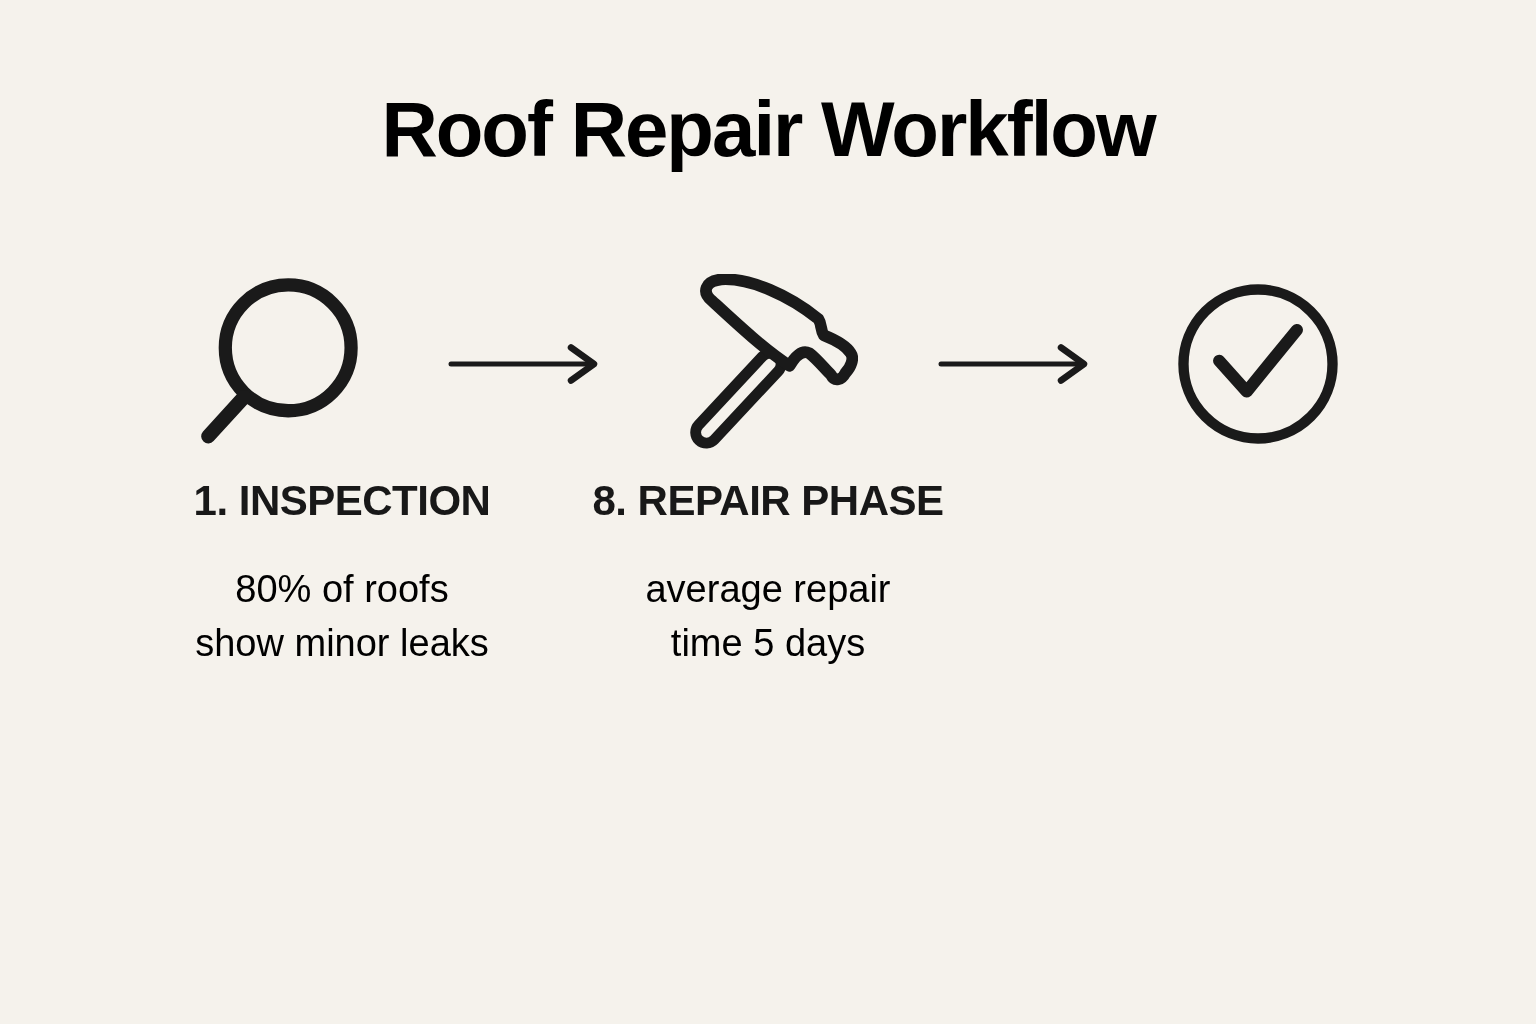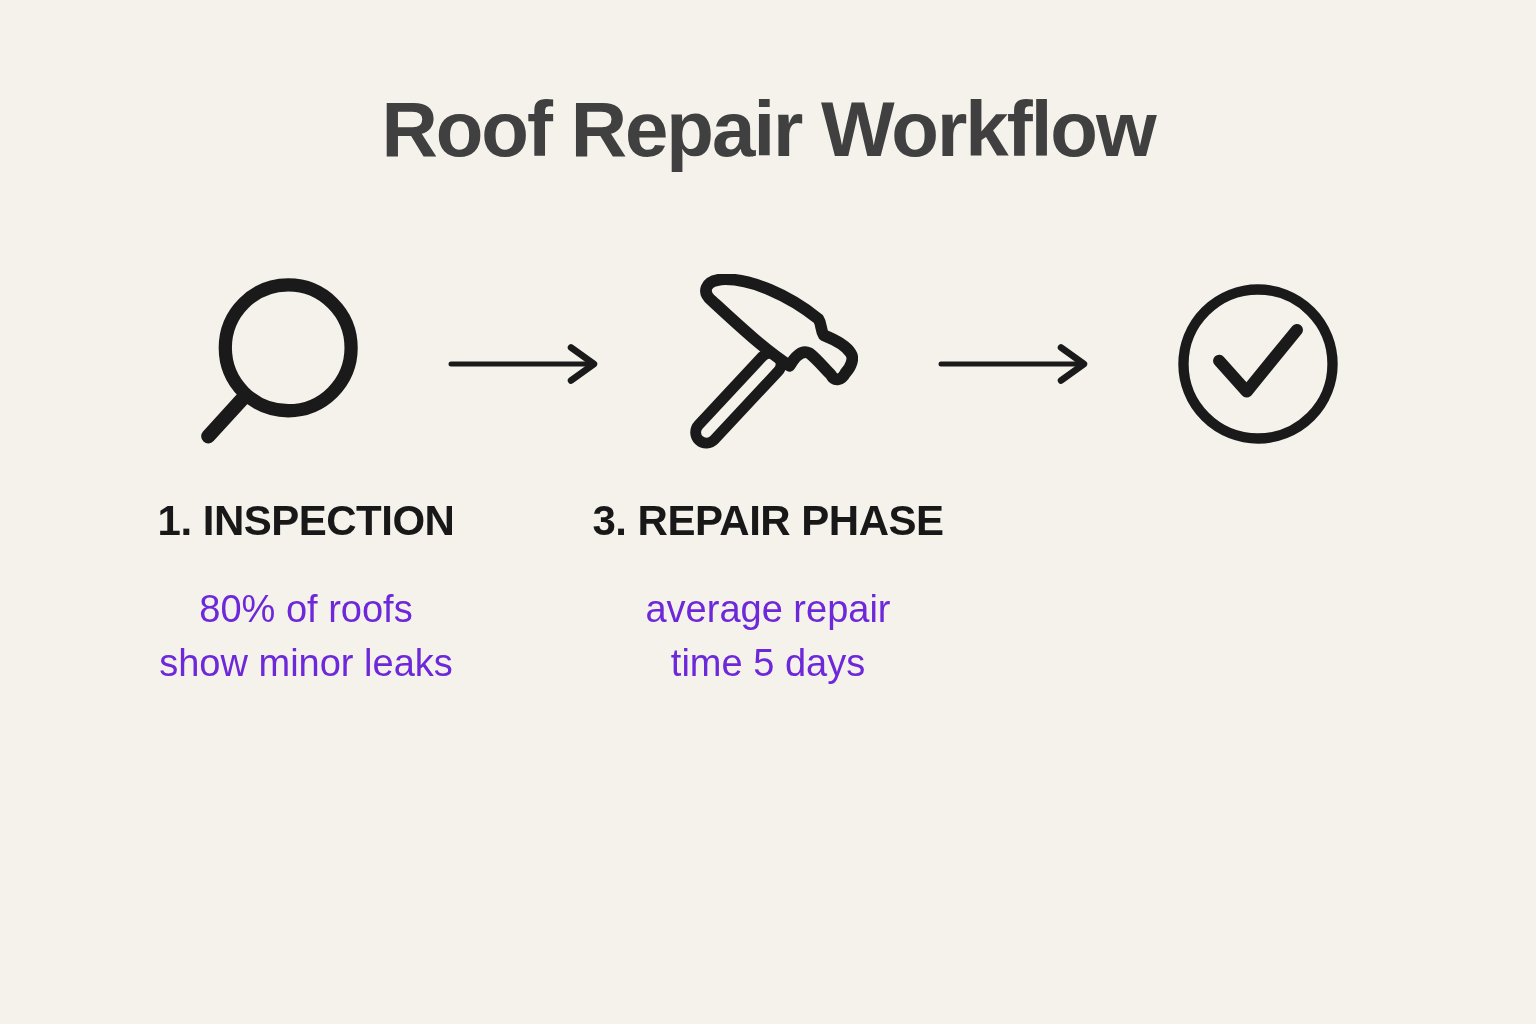--- a/index.html
+++ b/index.html
@@ -13,21 +13,21 @@
   .canvas { width: 1536px; height: 1024px; position: relative; }
 
   .title {
     margin: 0;
     padding-top: 87px;
     text-align: center;
     font-size: 78px;
     font-weight: 700;
     line-height: 1.1;
     letter-spacing: -2px;
-    color: #404040;
+    color: #000000;
   }
 
   .icons-row {
     margin-top: 100px;
     display: flex;
     justify-content: center;
     align-items: center;
     height: 182px;
   }
   .icon-cell {
@@ -38,44 +38,44 @@
   }
   .arrow-cell {
     width: 130px;
     display: flex;
     justify-content: center;
     align-items: center;
   }
   .arrow-cell svg { flex-shrink: 0; }
 
   .text-row {
-    margin-top: 36px;
+    margin-top: 16px;
     display: flex;
     justify-content: center;
-    column-gap: 102px;
+    column-gap: 66px;
   }
   .text-cell { width: 360px; }
   .text-cell .inner { width: 480px; margin-left: -60px; text-align: center; }
 
   .step-heading {
     margin: 0;
     font-size: 42px;
     font-weight: 700;
     line-height: 1.45;
     letter-spacing: -0.5px;
     white-space: pre-line;
     color: #181818;
   }
   .step-desc {
     margin: 30px 0 0 0;
     font-size: 38px;
     font-weight: 400;
     line-height: 1.43;
     white-space: pre-line;
-    color: #6d28d9;
+    color: #000000;
   }
 
   svg .stroke { stroke: #1a1a1a; fill: none; }
 </style>
 </head>
 <body>
 
 <div class="canvas">
 
   <h1 class="title">Roof Repair Workflow</h1>
@@ -133,21 +133,21 @@
     <div class="text-cell">
       <div class="inner">
         <h3 class="step-heading">1. INSPECTION</h3>
         <p class="step-desc">80% of roofs
 show minor leaks</p>
       </div>
     </div>
 
     <div class="text-cell">
       <div class="inner">
-        <h3 class="step-heading">3. REPAIR PHASE</h3>
+        <h3 class="step-heading">8. REPAIR PHASE</h3>
         <p class="step-desc">average repair
 time 5 days</p>
       </div>
     </div>
 
     <div class="text-cell">
       <div class="inner">
       </div>
     </div>
 

